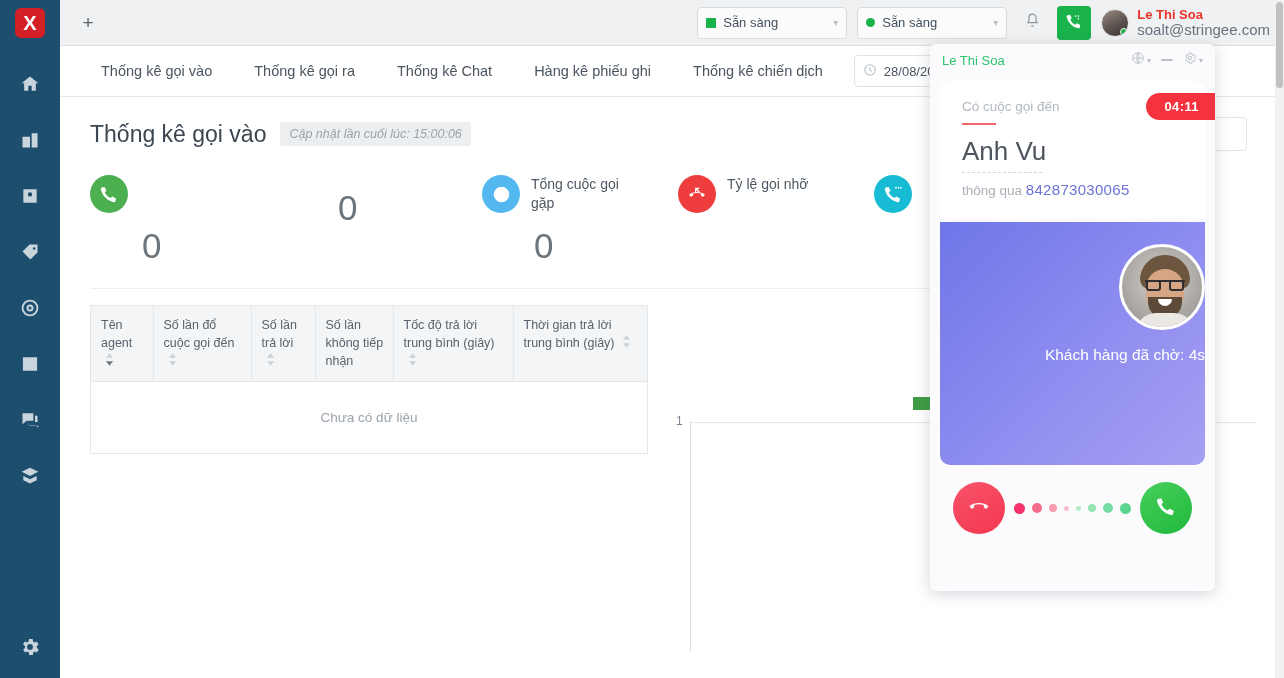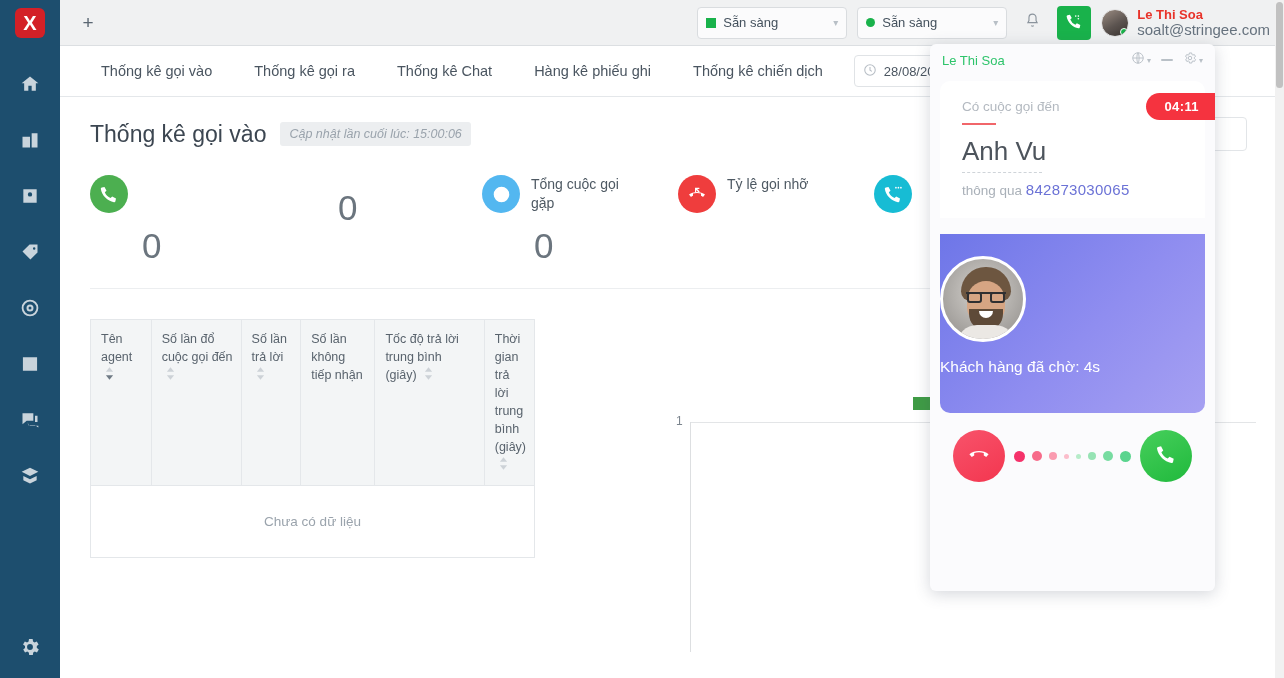--- a/index.html
+++ b/index.html
@@ -120,21 +120,21 @@
   .stat-ico svg { fill: #fff; }
   .stat-label { font-size: 14px; color: #4e5963; line-height: 19px; max-width: 112px; }
   .stat-val { font-size: 35px; color: #6b757e; margin-top: 13px; padding-left: 52px; font-weight: 300; }
   .stat-val.pct { padding-left: 32px; display: flex; align-items: center; gap: 4px; }
   .tri-up {
     width: 0; height: 0; border-left: 5px solid transparent; border-right: 5px solid transparent;
     border-bottom: 7px solid #e8332a; display: inline-block; margin-bottom: -8px;
   }
 
   
-  .table-wrap { margin: 30px 0 0 30px; width: 445px; border: 1px solid #e4e7ea; border-radius: 0; }
+  .table-wrap { margin: 16px 0 0 30px; width: 558px; border: 1px solid #e4e7ea; border-radius: 0; }
   table { border-collapse: collapse; width: 100%; }
   thead th {
     background: #f3f5f6; border-right: 1px solid #e4e7ea; border-bottom: 1px solid #e4e7ea;
     font-size: 12.5px; color: #59636d; font-weight: normal; text-align: left;
     padding: 10px 8px 10px 10px; vertical-align: top; line-height: 18px;
   }
   thead th:last-child { border-right: none; }
   .sorter { display: inline-block; width: 11px; vertical-align: middle; margin-left: 4px; }
   .empty-cell { text-align: center; color: #9aa3ac; font-size: 13.5px; padding: 28px 0; }
 
@@ -175,23 +175,23 @@
   .cp-timer {
     position: absolute; right: -10px; top: -6px; background: #f5333f; color: #fff;
     font-size: 13px; font-weight: bold; padding: 6px 16px 6px 18px; border-radius: 14px 0 0 14px;
     letter-spacing: .4px;
   }
   .cp-name { font-size: 26px; color: #4d545c; padding: 22px 0 0 22px; font-weight: normal; }
   .cp-name-dash { margin: 5px 0 0 22px; width: 80px; border-bottom: 1px dashed #cfd4d9; }
   .cp-via { padding: 8px 0 20px 22px; font-size: 13.5px; color: #a9b0b8; }
   .cp-via b { color: #6b72d6; font-weight: normal; font-size: 15px; letter-spacing: .3px; }
   .cp-purple {
-    margin: 16px 10px 0 10px; height: 179px; border-radius: 0 0 10px 10px;
+    margin: 4px 10px 0 10px; height: 243px; border-radius: 0 0 10px 10px;
     background: linear-gradient(135deg,#6e76e8 0%,#8f8df0 55%,#a6a0f2 100%);
-    display: flex; flex-direction: column; align-items: flex-start; padding-top: 22px;
+    display: flex; flex-direction: column; align-items: flex-end; padding-top: 22px;
   }
   .cp-face {
     width: 86px; height: 86px; border-radius: 50%; border: 3px solid #fff;
     background: radial-gradient(circle at 50% 42%, #d7d4d0 0%, #b4b1ad 48%, #8e8b88 100%);
     position: relative; overflow: hidden;
   }
   .cp-face .hair { position:absolute; left:18px; top:8px; width:50px; height:34px; border-radius: 26px 26px 10px 10px; background:#6d5640; }
   .cp-face .skin { position:absolute; left:24px; top:22px; width:38px; height:44px; border-radius: 19px 19px 18px 18px; background:#d6a583; }
   .cp-face .glasses { position:absolute; left:23px; top:33px; width:40px; height:9px; border-top:2px solid #2f2f31; }
   .cp-face .lensL { position:absolute; left:24px; top:33px; width:15px; height:11px; border:2px solid #2f2f31; border-radius:3px; }

